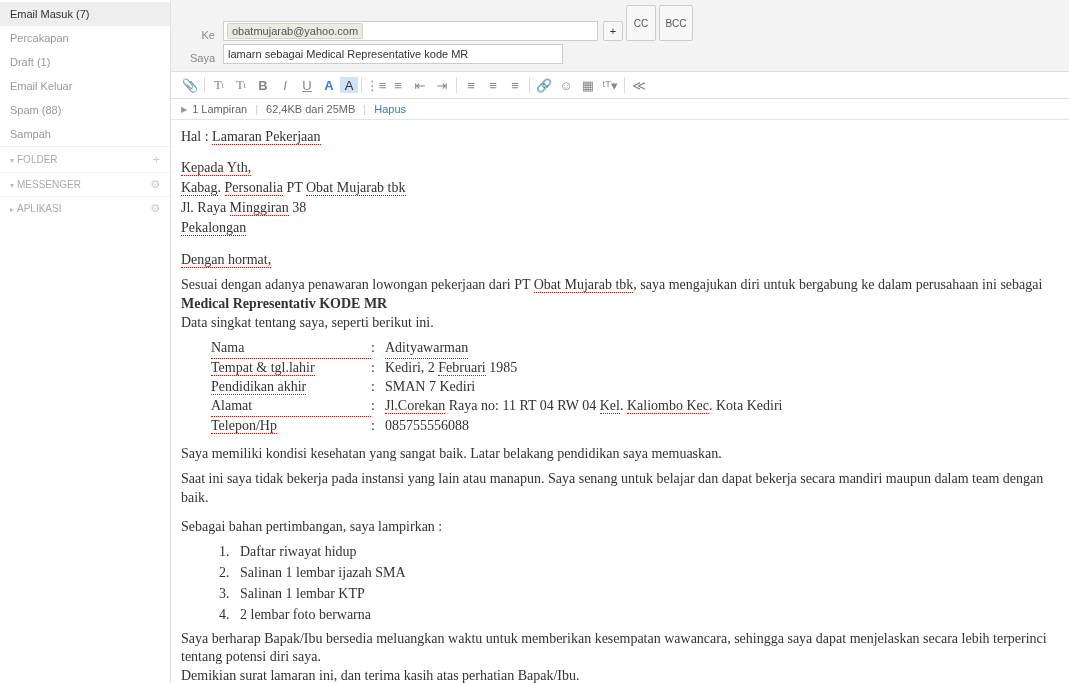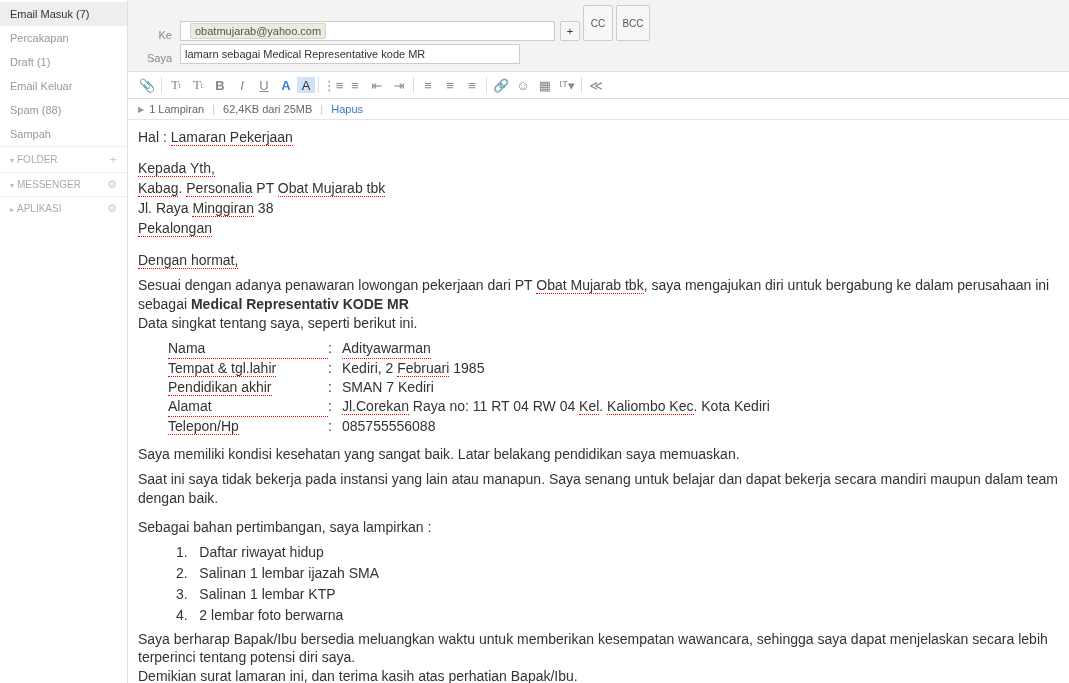--- a/index.html
+++ b/index.html
@@ -1,40 +1,40 @@
 <!DOCTYPE html>
 <html><head>
 <meta charset="utf-8">
 <style>
 * { margin:0; padding:0; box-sizing:border-box; }
 body { font-family: Arial, sans-serif; font-size:11px; color:#333; background:#fff; width:1069px; height:683px; overflow:hidden; display:flex; }
-.sidebar { width:128px; background:#fff; border-right:1px solid #e0e0e0; padding-top:2px; }
+.sidebar { width:171px; background:#fff; border-right:1px solid #e0e0e0; padding-top:2px; }
 .sb-item { padding:6px 10px; color:#999; cursor:pointer; font-size:11px; }
 .sb-item.active { background:#eee; color:#333; }
 .sb-head { padding:5px 10px; color:#aaa; font-size:10px; display:flex; justify-content:space-between; align-items:center; border-top:1px solid #eee; cursor:pointer; }
 .sb-head .arrow { font-size:8px; margin-right:3px; color:#bbb;}
 .sb-head .plus { color:#ccc; font-size:13px;}
 .sb-head .gear { color:#ccc; font-size:11px;}
 .main { flex:1; display:flex; flex-direction:column; }
 .form-region { background:#f3f3f3; border-bottom:1px solid #ddd; padding:2px 8px 4px 8px;}
 .form-row { display:flex; align-items:flex-end; margin:3px 0;}
 .form-lbl { width:44px; text-align:right; color:#888; font-size:11px; padding-right:8px;}
-.to-input { width:375px; height:20px; border:1px solid #ccc; background:#fff; padding:0 9px; display:flex; align-items:center;}
+.to-input { width:375px; height:20px; border:1px solid #ccc; background:#fff; padding:0 3px; display:flex; align-items:center;}
 .chip { background:#ecebe1; border:1px solid #d7d4bd; border-radius:2px; padding:1px 4px; font-size:11px; color:#555;}
 .subj-input { width:340px; height:20px; border:1px solid #ccc; padding:2px 4px; font-size:11px; color:#333; outline:none;}
 .sq-btn { width:20px; height:20px; border:1px solid #ccc; background:#f7f7f7; margin-left:5px; display:inline-flex; align-items:center; justify-content:center; cursor:pointer; border-radius:2px;}
 .cc-btn { width:30px; height:36px; border:1px solid #ccc; background:#f7f7f7; margin-left:3px; font-size:10px; color:#555; display:inline-flex; align-items:center; justify-content:center; cursor:pointer; border-radius:2px;}
 .toolbar { display:flex; align-items:center; border-bottom:1px solid #ddd; padding:3px 8px; background:#fff;}
 .tb-btn { width:22px; height:20px; display:flex; align-items:center; justify-content:center; color:#888; cursor:pointer; font-size:13px;}
 .tb-sep { width:1px; height:16px; background:#ddd; margin:0 3px;}
 .attach-bar { display:flex; align-items:center; padding:4px 10px; font-size:11px; color:#666; border-bottom:1px solid #e5e5e5;}
 .attach-bar .arrow-r{ font-size:8px; margin-right:5px; color:#999;}
 .attach-bar .sep { margin:0 8px; color:#ccc;}
 .attach-bar .del { color:#3878c7; cursor:pointer;}
-.body-area { padding:8px 10px; font-family:Liberation Sans, sans-serif; font-size:14px; line-height:1.35; flex:1; overflow:auto;}
+.body-area { padding:8px 10px; font-family:Liberation Serif, serif; font-size:14px; line-height:1.35; flex:1; overflow:auto;}
 .body-area .hal { margin-bottom:12px;}
 .body-area .spell { border-bottom:1px dotted red; }
 .addr { margin-bottom:14px;}
 .addr div { margin:1px 0;}
 .para { margin-bottom:6px;}
 .info-row { display:flex; padding-left:30px;}
 .info-label { width:160px;}
 .info-sep { width:14px;}
 .ol-wrap { padding-left:38px; margin:3px 0 5px 0;}
 .ol-wrap .li { margin:2px 0;}

